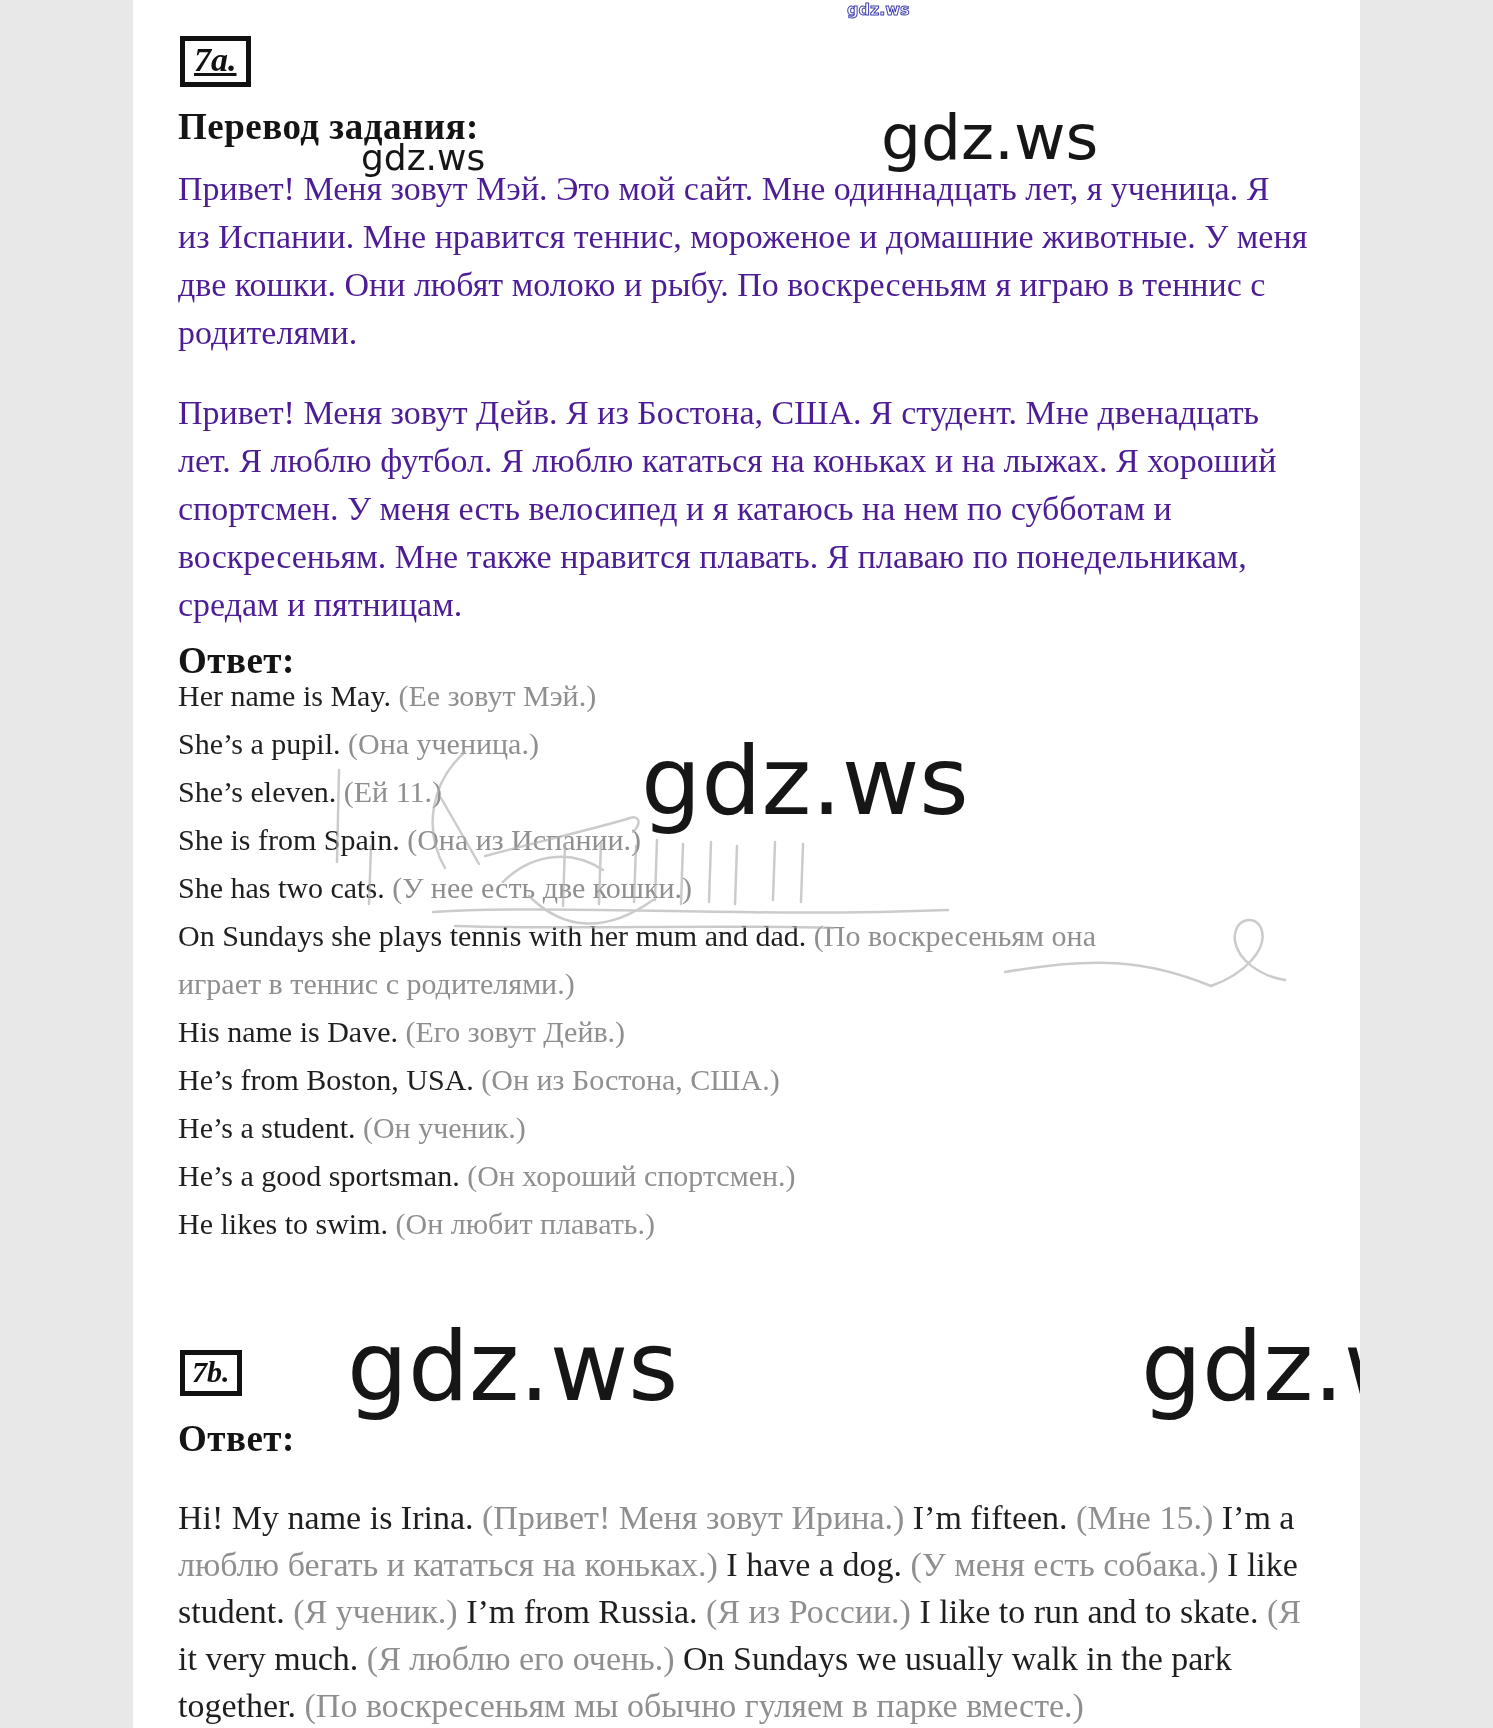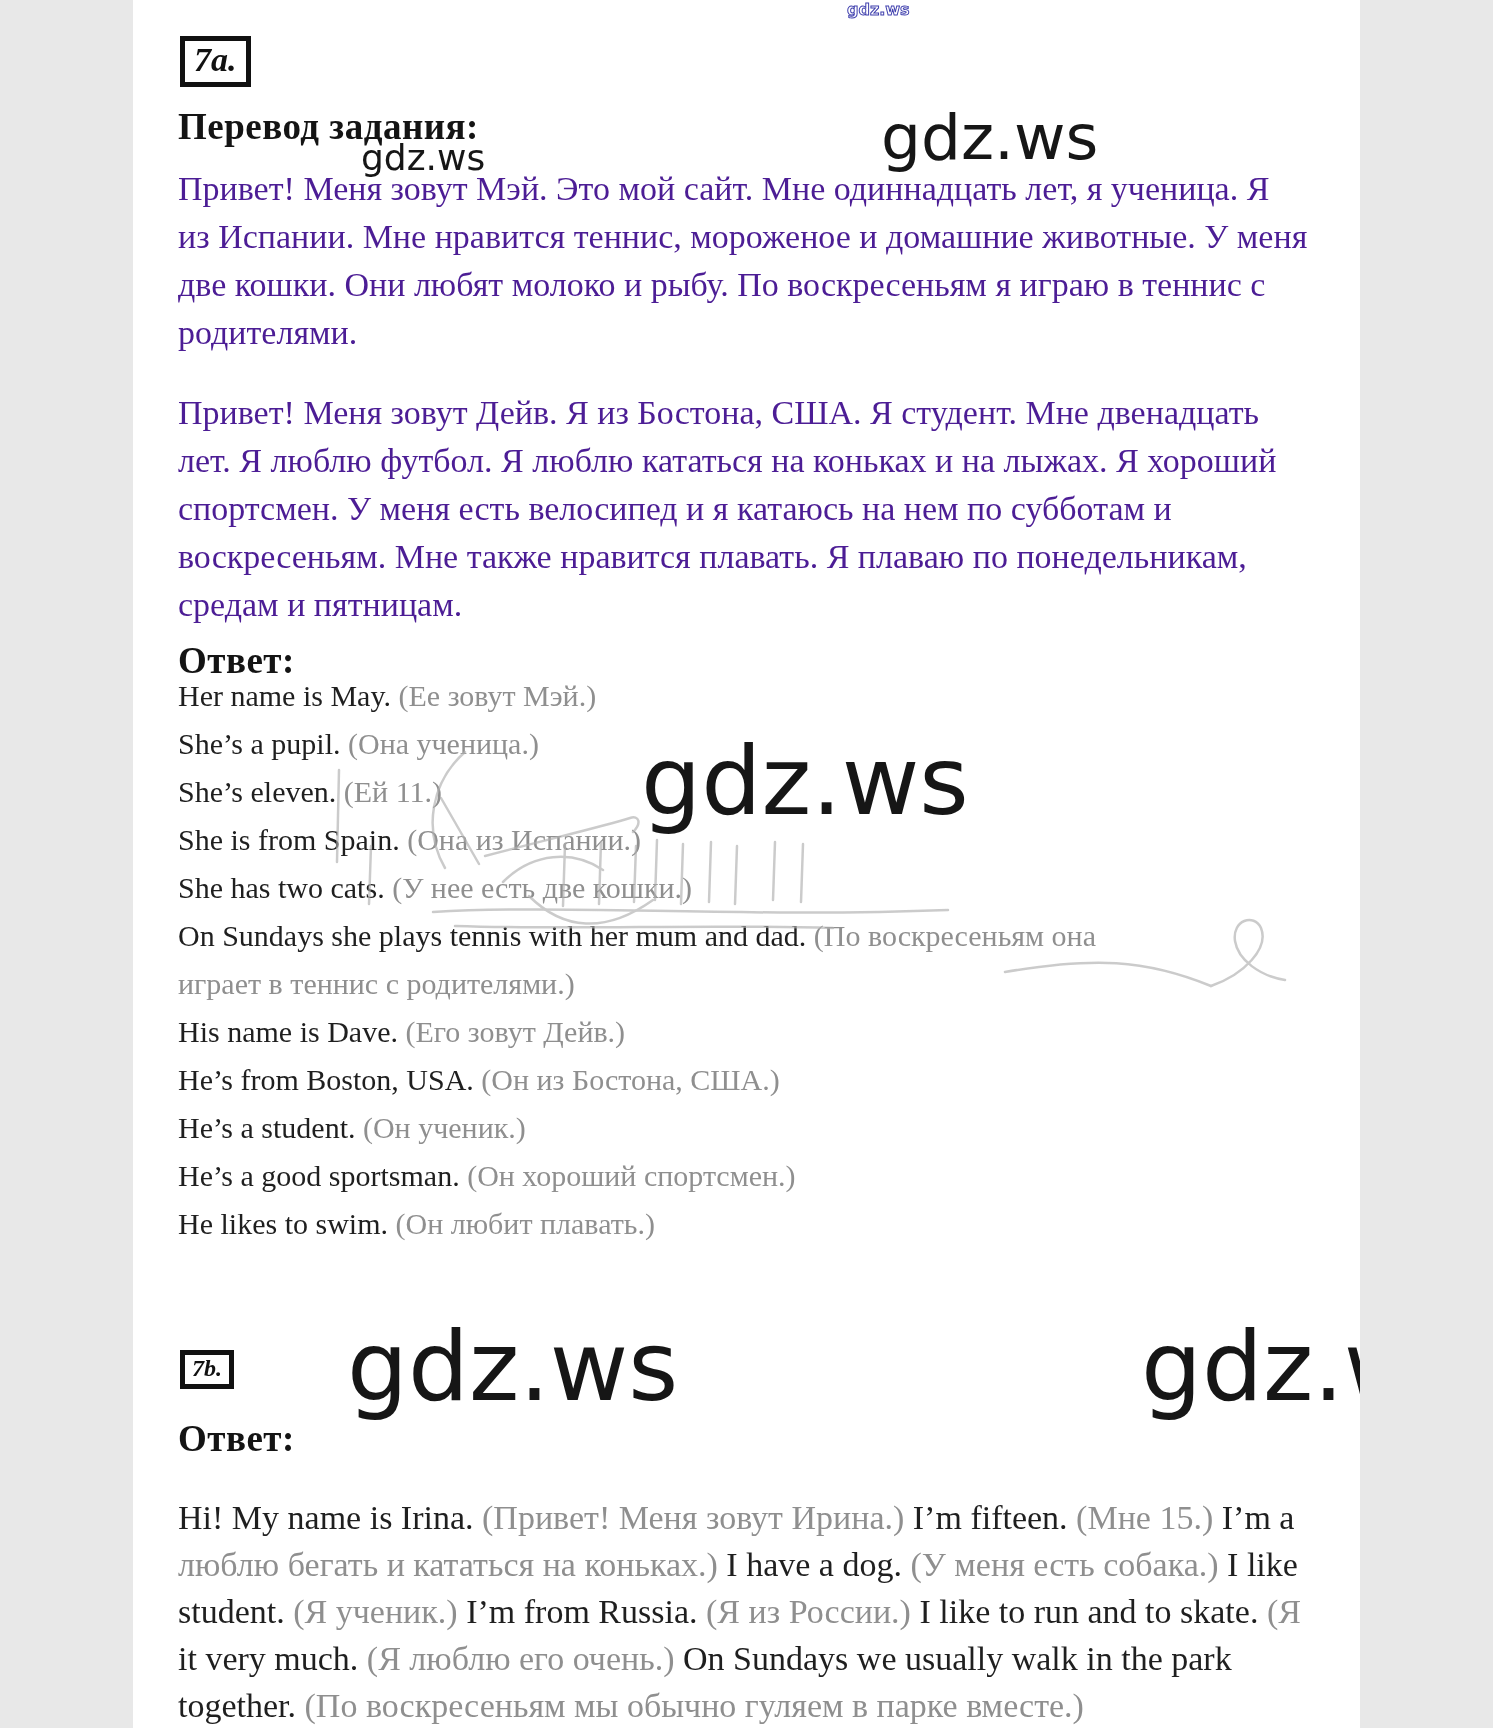--- a/index.html
+++ b/index.html
@@ -5,22 +5,22 @@
   html,body{margin:0;padding:0;background:#e8e8e8;}
   .page{
     position:relative;width:1227px;height:1728px;background:#ffffff;
     overflow:hidden;font-family:"Liberation Serif",serif;margin:0 auto;
   }
   .badge{
     position:absolute;left:47px;border:5px solid #111;background:#fff;
     padding:0px 9px 4px 9px;font-weight:bold;font-style:italic;
     font-size:34px;color:#111;line-height:1.1;
   }
-  .badge-a{top:36px;}
-  .badge-b{top:1350px;font-size:24px;padding:0 7px 3px 7px;}
+  .badge-a{top:36px;text-decoration:underline;}
+  .badge-b{top:1350px;font-size:30px;padding:0 7px 3px 7px;}
   .heading{
     position:absolute;left:45px;font-weight:bold;font-size:37px;
     color:#141414;line-height:1;letter-spacing:.5px;
   }
   .heading-translation{top:108px;text-align:center;}
   .heading-answer-a{top:642px;}
   .heading-answer-b{top:1420px;}
   .para{position:absolute;left:45px;font-size:34px;line-height:48px;color:#4c1d95;}
   .para-1{top:165px;}
   .para-2{top:389px;}

